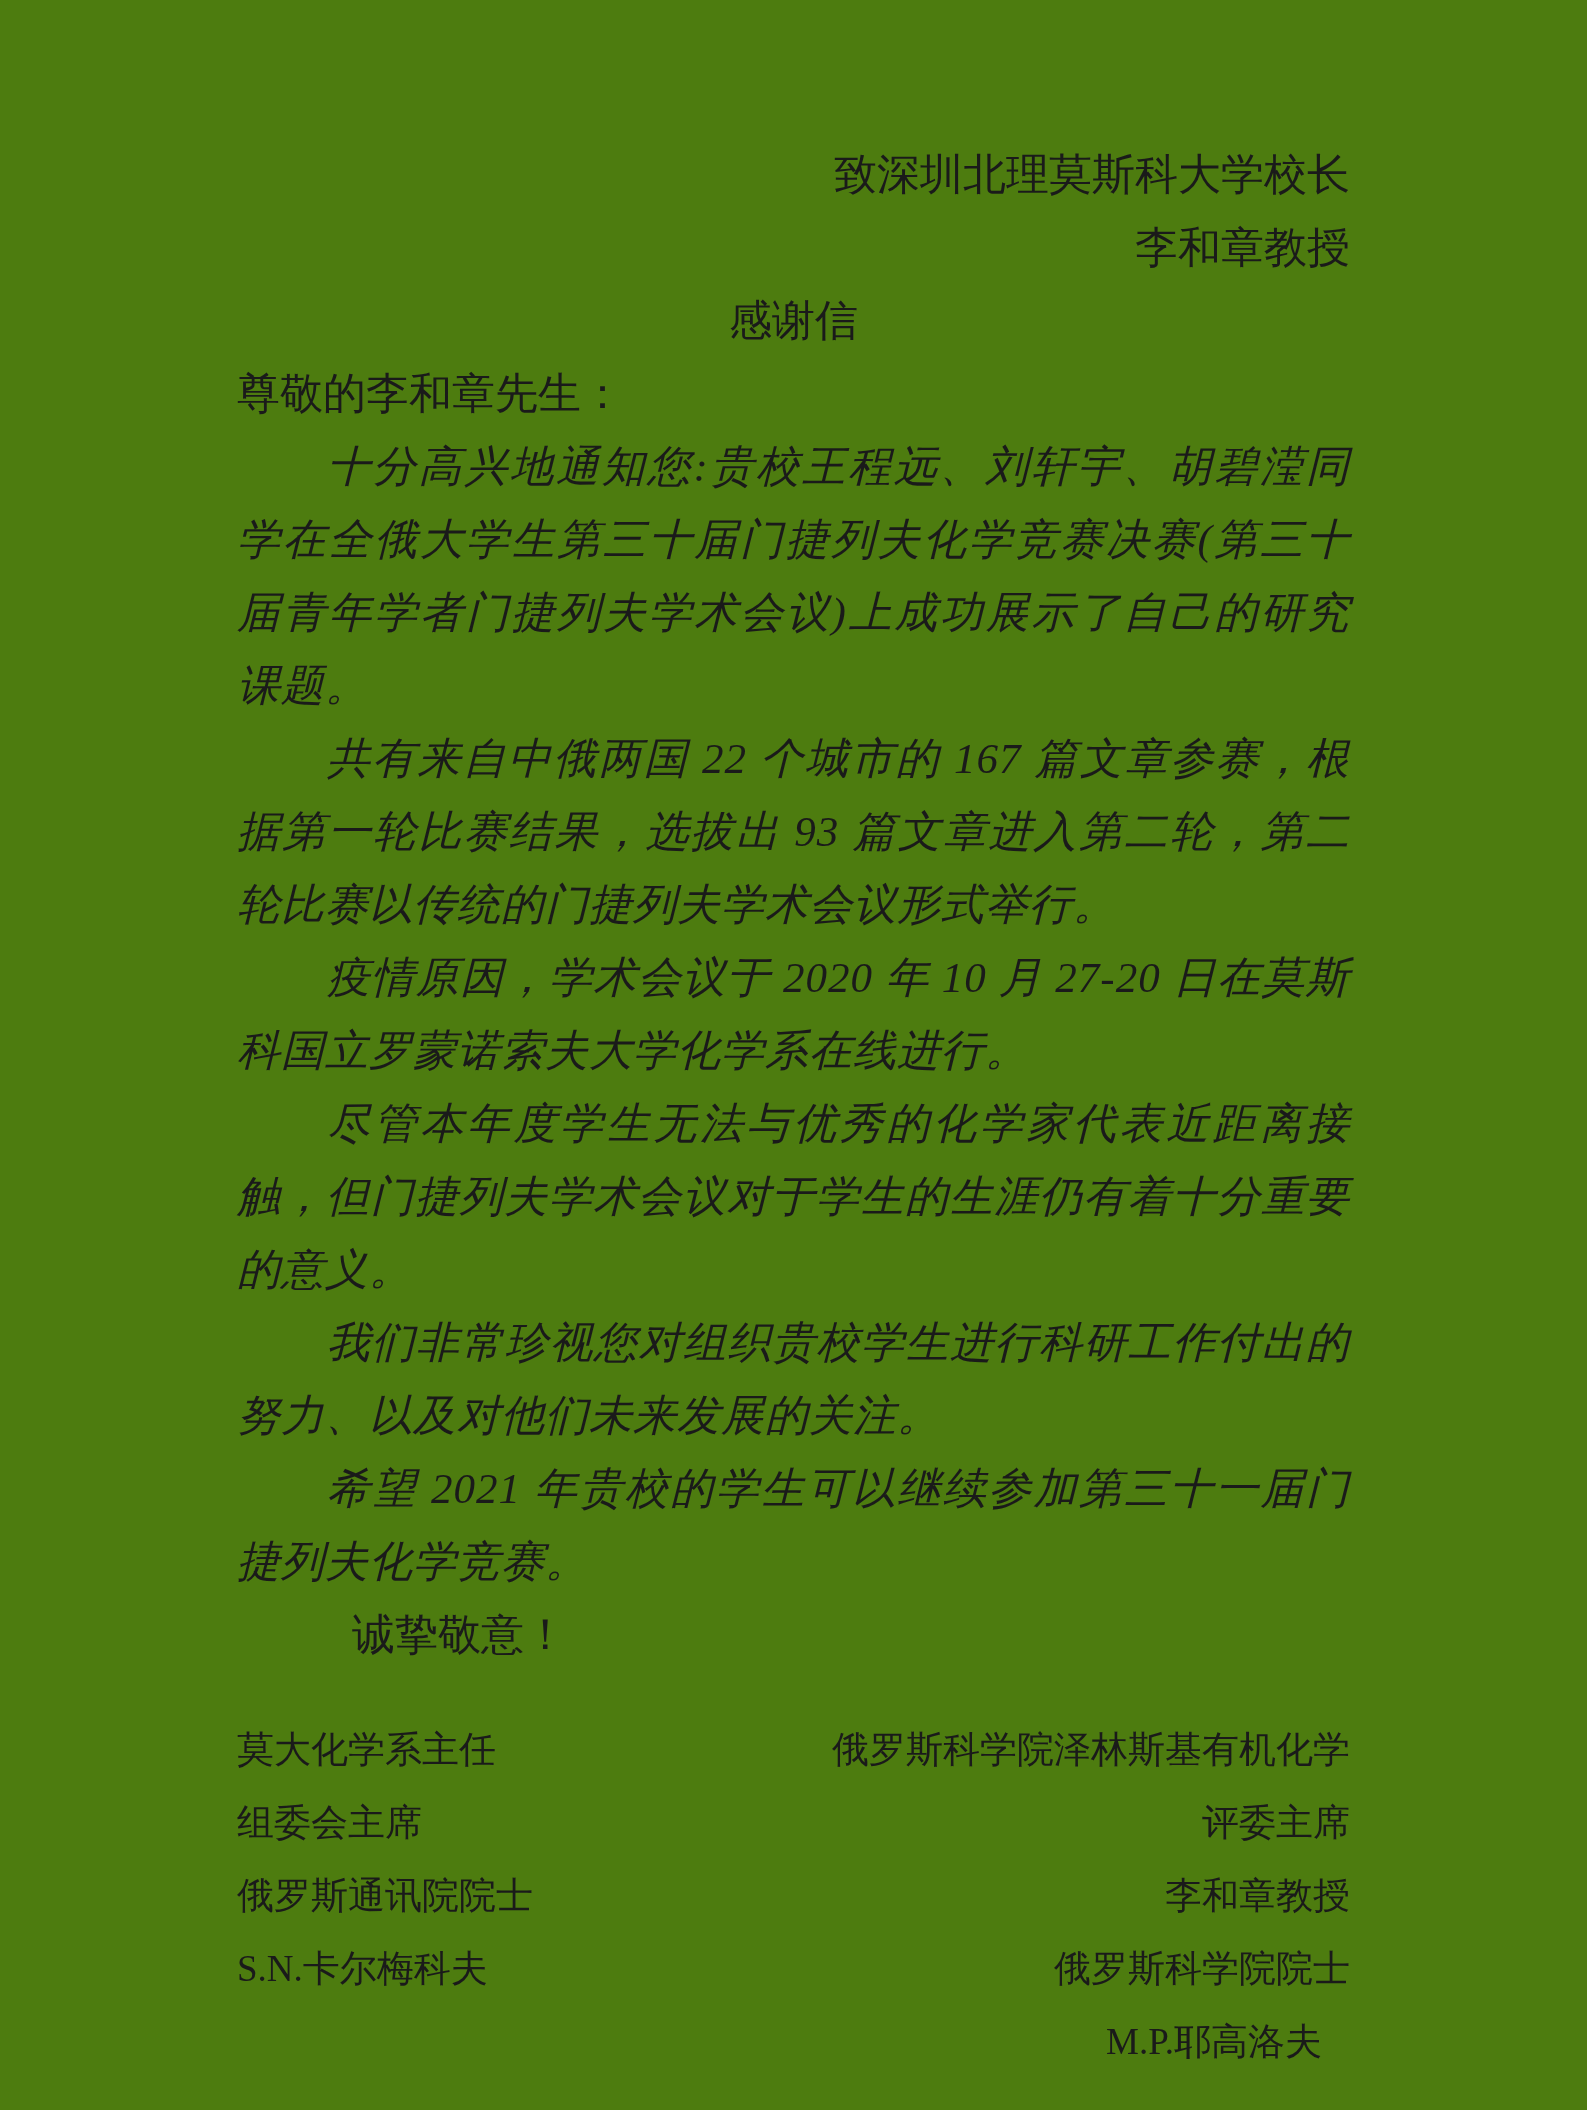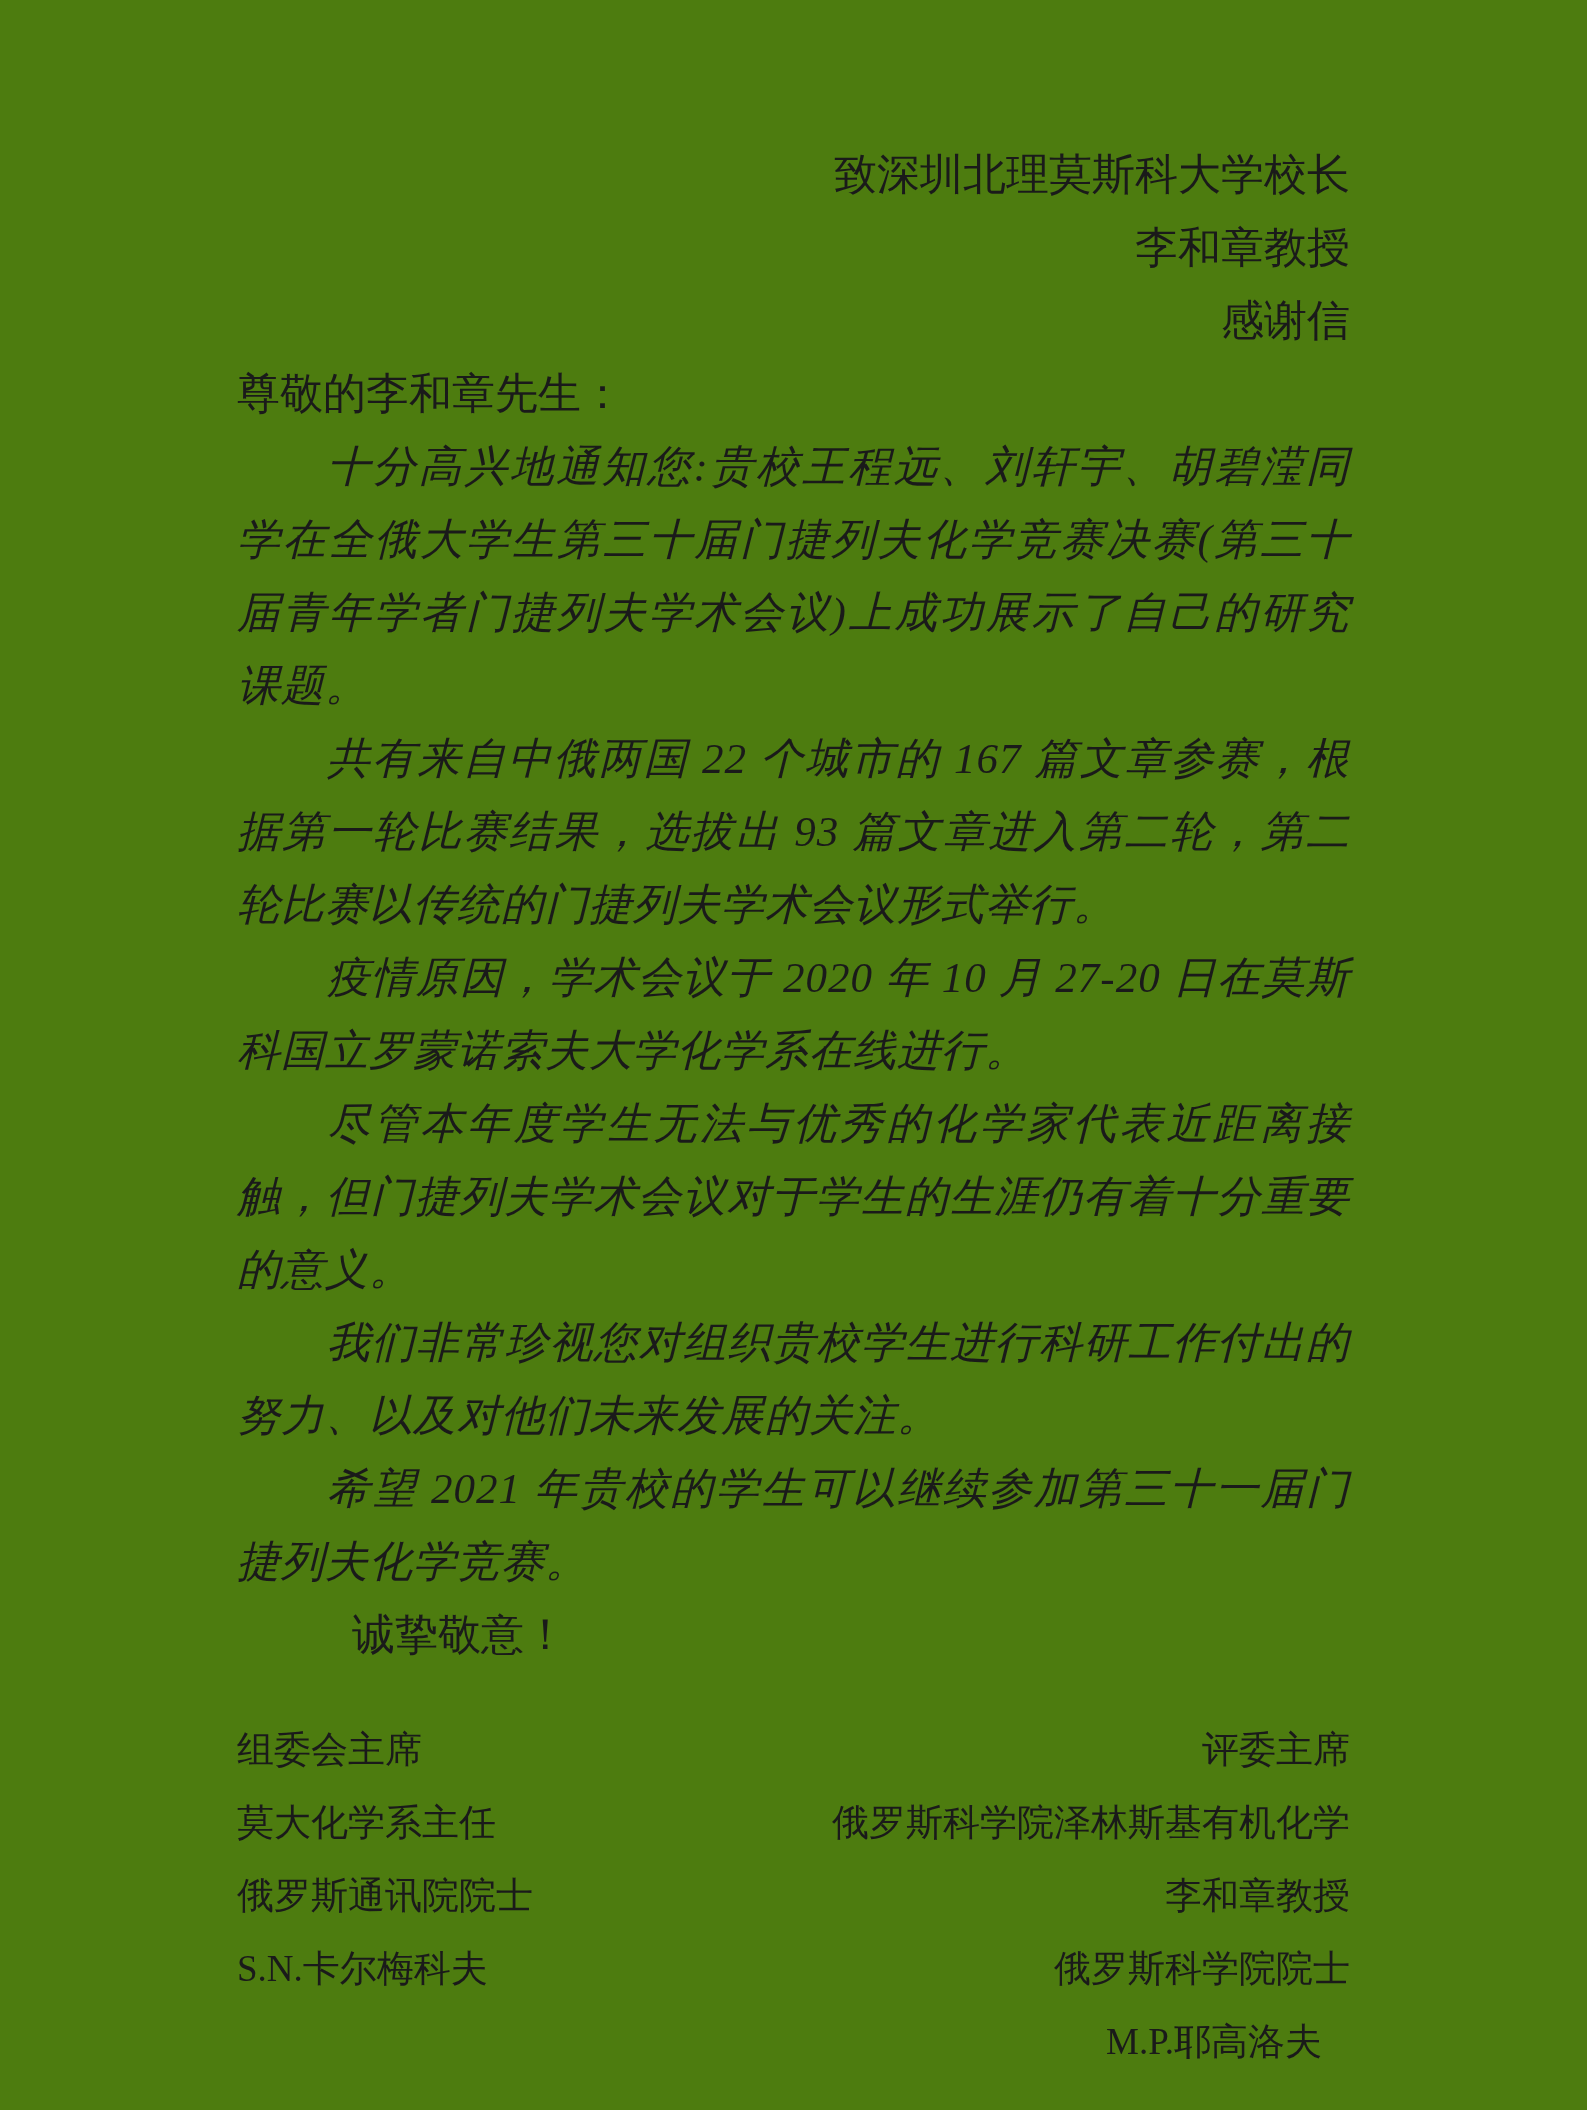--- a/index.html
+++ b/index.html
@@ -16,21 +16,21 @@
   .content {
     position: absolute;
     left: 237px;
     top: 138px;
     width: 1113px;
     font-size: 43px;
     line-height: 73px;
   }
   .line { margin: 0; white-space: nowrap; }
   .align-right { text-align: right; }
-  .align-center { text-align: right; }
+  .align-center { text-align: center; }
   .bold { font-weight: normal; }
   .para {
     margin: 0;
     text-indent: 90px;
     text-align: justify;
     text-justify: inter-ideograph;
     letter-spacing: 1px;
     font-style: italic;
   }
   .closing {
@@ -68,26 +68,26 @@
     <p class="para">共有来自中俄两国 22 个城市的 167 篇文章参赛，根据第一轮比赛结果，选拔出 93 篇文章进入第二轮，第二轮比赛以传统的门捷列夫学术会议形式举行。</p>
     <p class="para">疫情原因，学术会议于 2020 年 10 月 27-20 日在莫斯科国立罗蒙诺索夫大学化学系在线进行。</p>
     <p class="para">尽管本年度学生无法与优秀的化学家代表近距离接触，但门捷列夫学术会议对于学生的生涯仍有着十分重要的意义。</p>
     <p class="para">我们非常珍视您对组织贵校学生进行科研工作付出的努力、以及对他们未来发展的关注。</p>
     <p class="para">希望 2021 年贵校的学生可以继续参加第三十一届门捷列夫化学竞赛。</p>
 
     <p class="closing">诚挚敬意！</p>
 
     <div class="signatures">
       <div class="sig-row">
+        <span class="sig-left">莫大化学系主任</span>
+        <span class="sig-right">俄罗斯科学院泽林斯基有机化学</span>
+      </div>
+      <div class="sig-row">
         <span class="sig-left">组委会主席</span>
         <span class="sig-right">评委主席</span>
-      </div>
-      <div class="sig-row">
-        <span class="sig-left">莫大化学系主任</span>
-        <span class="sig-right">俄罗斯科学院泽林斯基有机化学</span>
       </div>
       <div class="sig-row">
         <span class="sig-left">俄罗斯通讯院院士</span>
         <span class="sig-right">李和章教授</span>
       </div>
       <div class="sig-row">
         <span class="sig-left">S.N.卡尔梅科夫</span>
         <span class="sig-right">俄罗斯科学院院士</span>
       </div>
       <div class="sig-row last">

